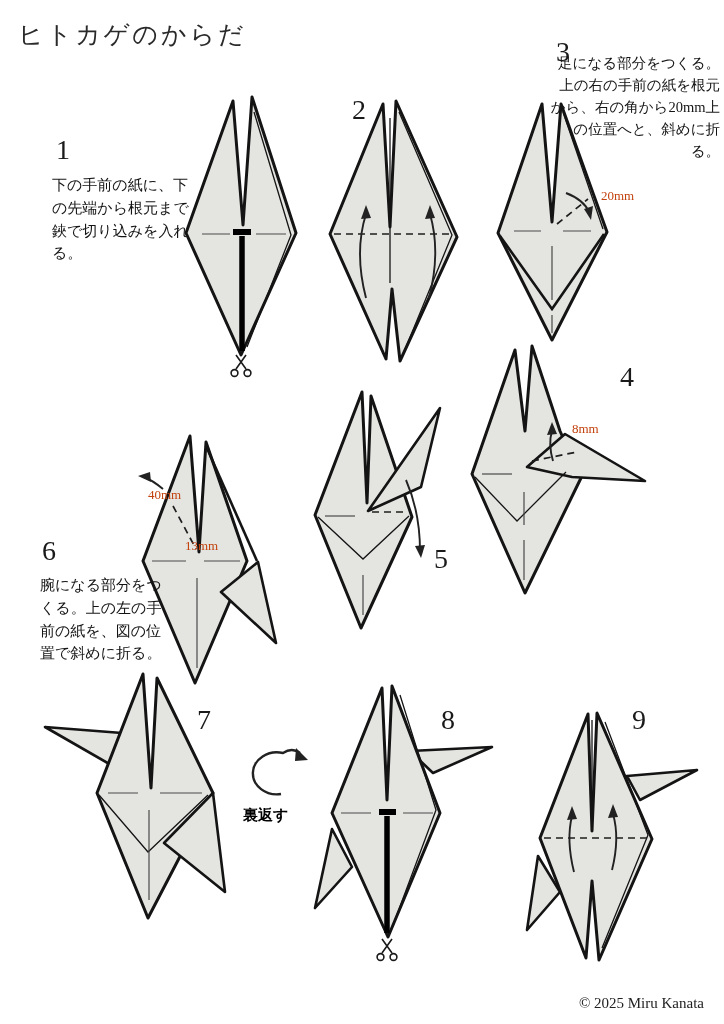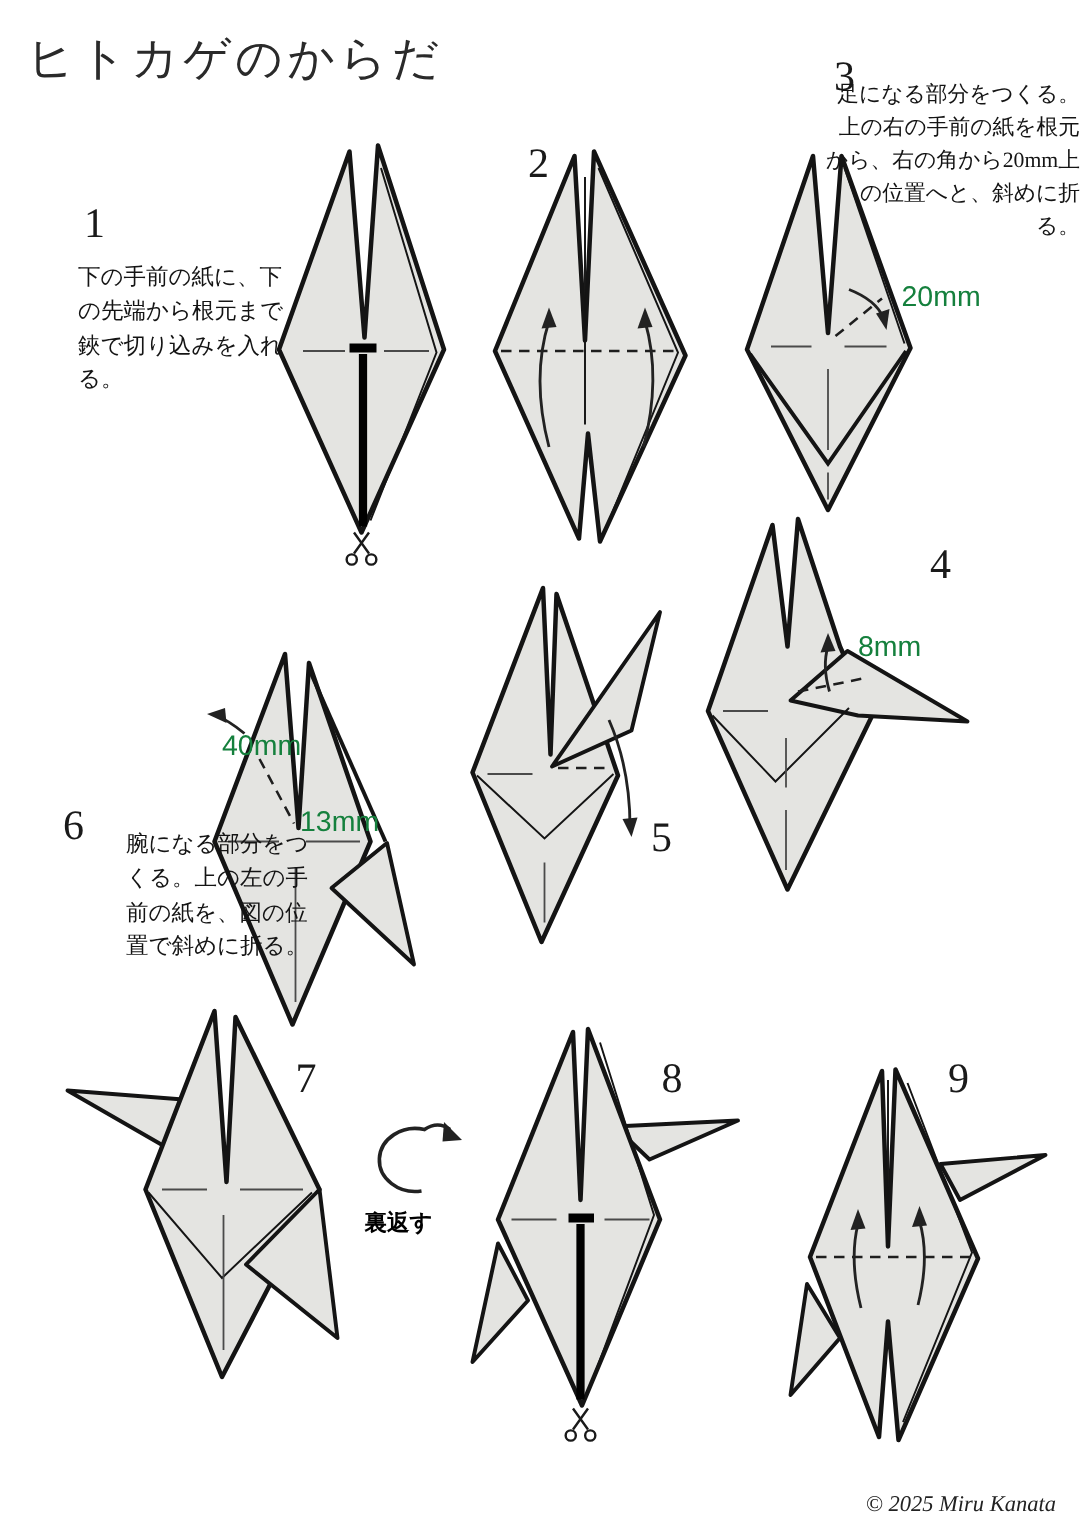--- a/index.html
+++ b/index.html
@@ -2,27 +2,27 @@
 <html><head>
 <meta charset="utf-8">
 <style>
   html,body{margin:0;padding:0;background:#ffffff;}
   #page{
     position:relative;width:724px;height:1024px;background:#ffffff;overflow:hidden;
     font-family:"Liberation Serif","DejaVu Serif",serif;color:#1c1c1c;
   }
   #fig-canvas{position:absolute;left:0;top:0;width:724px;height:1024px;}
   .abs{position:absolute;}
-  .page-title{font-size:31px;letter-spacing:3px;color:#2a2a2a;}
+  .page-title{font-size:25px;letter-spacing:3px;color:#2a2a2a;}
   .step-num{font-size:28px;color:#1a1a1a;}
   .step-text{font-size:15px;line-height:1.52;color:#141414;}
   .step-text p{margin:0 0 0.9em 0;}
-  .mm-label{font-size:19px;color:#15803d;font-family:Liberation Sans, sans-serif;}
+  .mm-label{font-size:13px;color:#c2410c;font-family:Liberation Serif, serif;}
   .flip-label{font-family:"Liberation Sans","DejaVu Sans",sans-serif;font-weight:bold;font-size:15px;color:#000;}
-  .copyright{font-size:15px;font-style:italic;color:#222;}
+  .copyright{font-size:15px;color:#222;}
   strong{font-weight:bold;}
 
   
   .outline{fill:#e4e4e1;stroke:#141414;stroke-width:3;stroke-linejoin:round;}
   .outline2{fill:#e4e4e1;stroke:#141414;stroke-width:2.6;stroke-linejoin:round;}
   .thin{fill:none;stroke:#141414;stroke-width:1.3;}
   .crease{fill:none;stroke:#4a4a4a;stroke-width:1.2;}
   .dash{fill:none;stroke:#1e1e1e;stroke-width:1.7;stroke-dasharray:7 5;}
   .arrow{fill:none;stroke:#222;stroke-width:1.9;}
   .ah{fill:#222;stroke:none;}
@@ -161,24 +161,24 @@
   <div class="abs step-num" style="left:632px;top:704px;">9</div>
 
   <div class="abs step-text" style="left:52px;top:174px;width:140px;">
     <p>下の手前の紙に、下の先端から根元まで鋏で切り込みを入れる。</p>
   </div>
 
   <div class="abs step-text" style="left:550px;top:52px;width:170px;text-align:right;font-size:14.5px;">足になる部分をつくる。上の右の手前の紙を根元から、右の角から20mm上の位置へと、斜めに折る。</div>
 
 
 
-  <div class="abs step-text" style="left:40px;top:552px;width:132px;margin-left:44px;">腕になる部分をつくる。上の左の手前の紙を、図の位置で斜めに折る。</div>
+  <div class="abs step-text" style="left:40px;top:574px;width:132px;">腕になる部分をつくる。上の左の手前の紙を、図の位置で斜めに折る。</div>
 
   <div class="abs mm-label" style="left:601px;top:188px;">20mm</div>
   <div class="abs mm-label" style="left:148px;top:487px;">40mm</div>
-  <div class="abs mm-label" style="left:200px;top:538px;">13mm</div>
+  <div class="abs mm-label" style="left:185px;top:538px;">13mm</div>
   <div class="abs mm-label" style="left:572px;top:421px;">8mm</div>
 
   <div class="abs flip-label" style="left:243px;top:806px;">裏返す</div>
 
   <div class="abs copyright" style="right:20px;top:995px;">© 2025 Miru Kanata</div>
 
 </div>
 
 </body></html>

